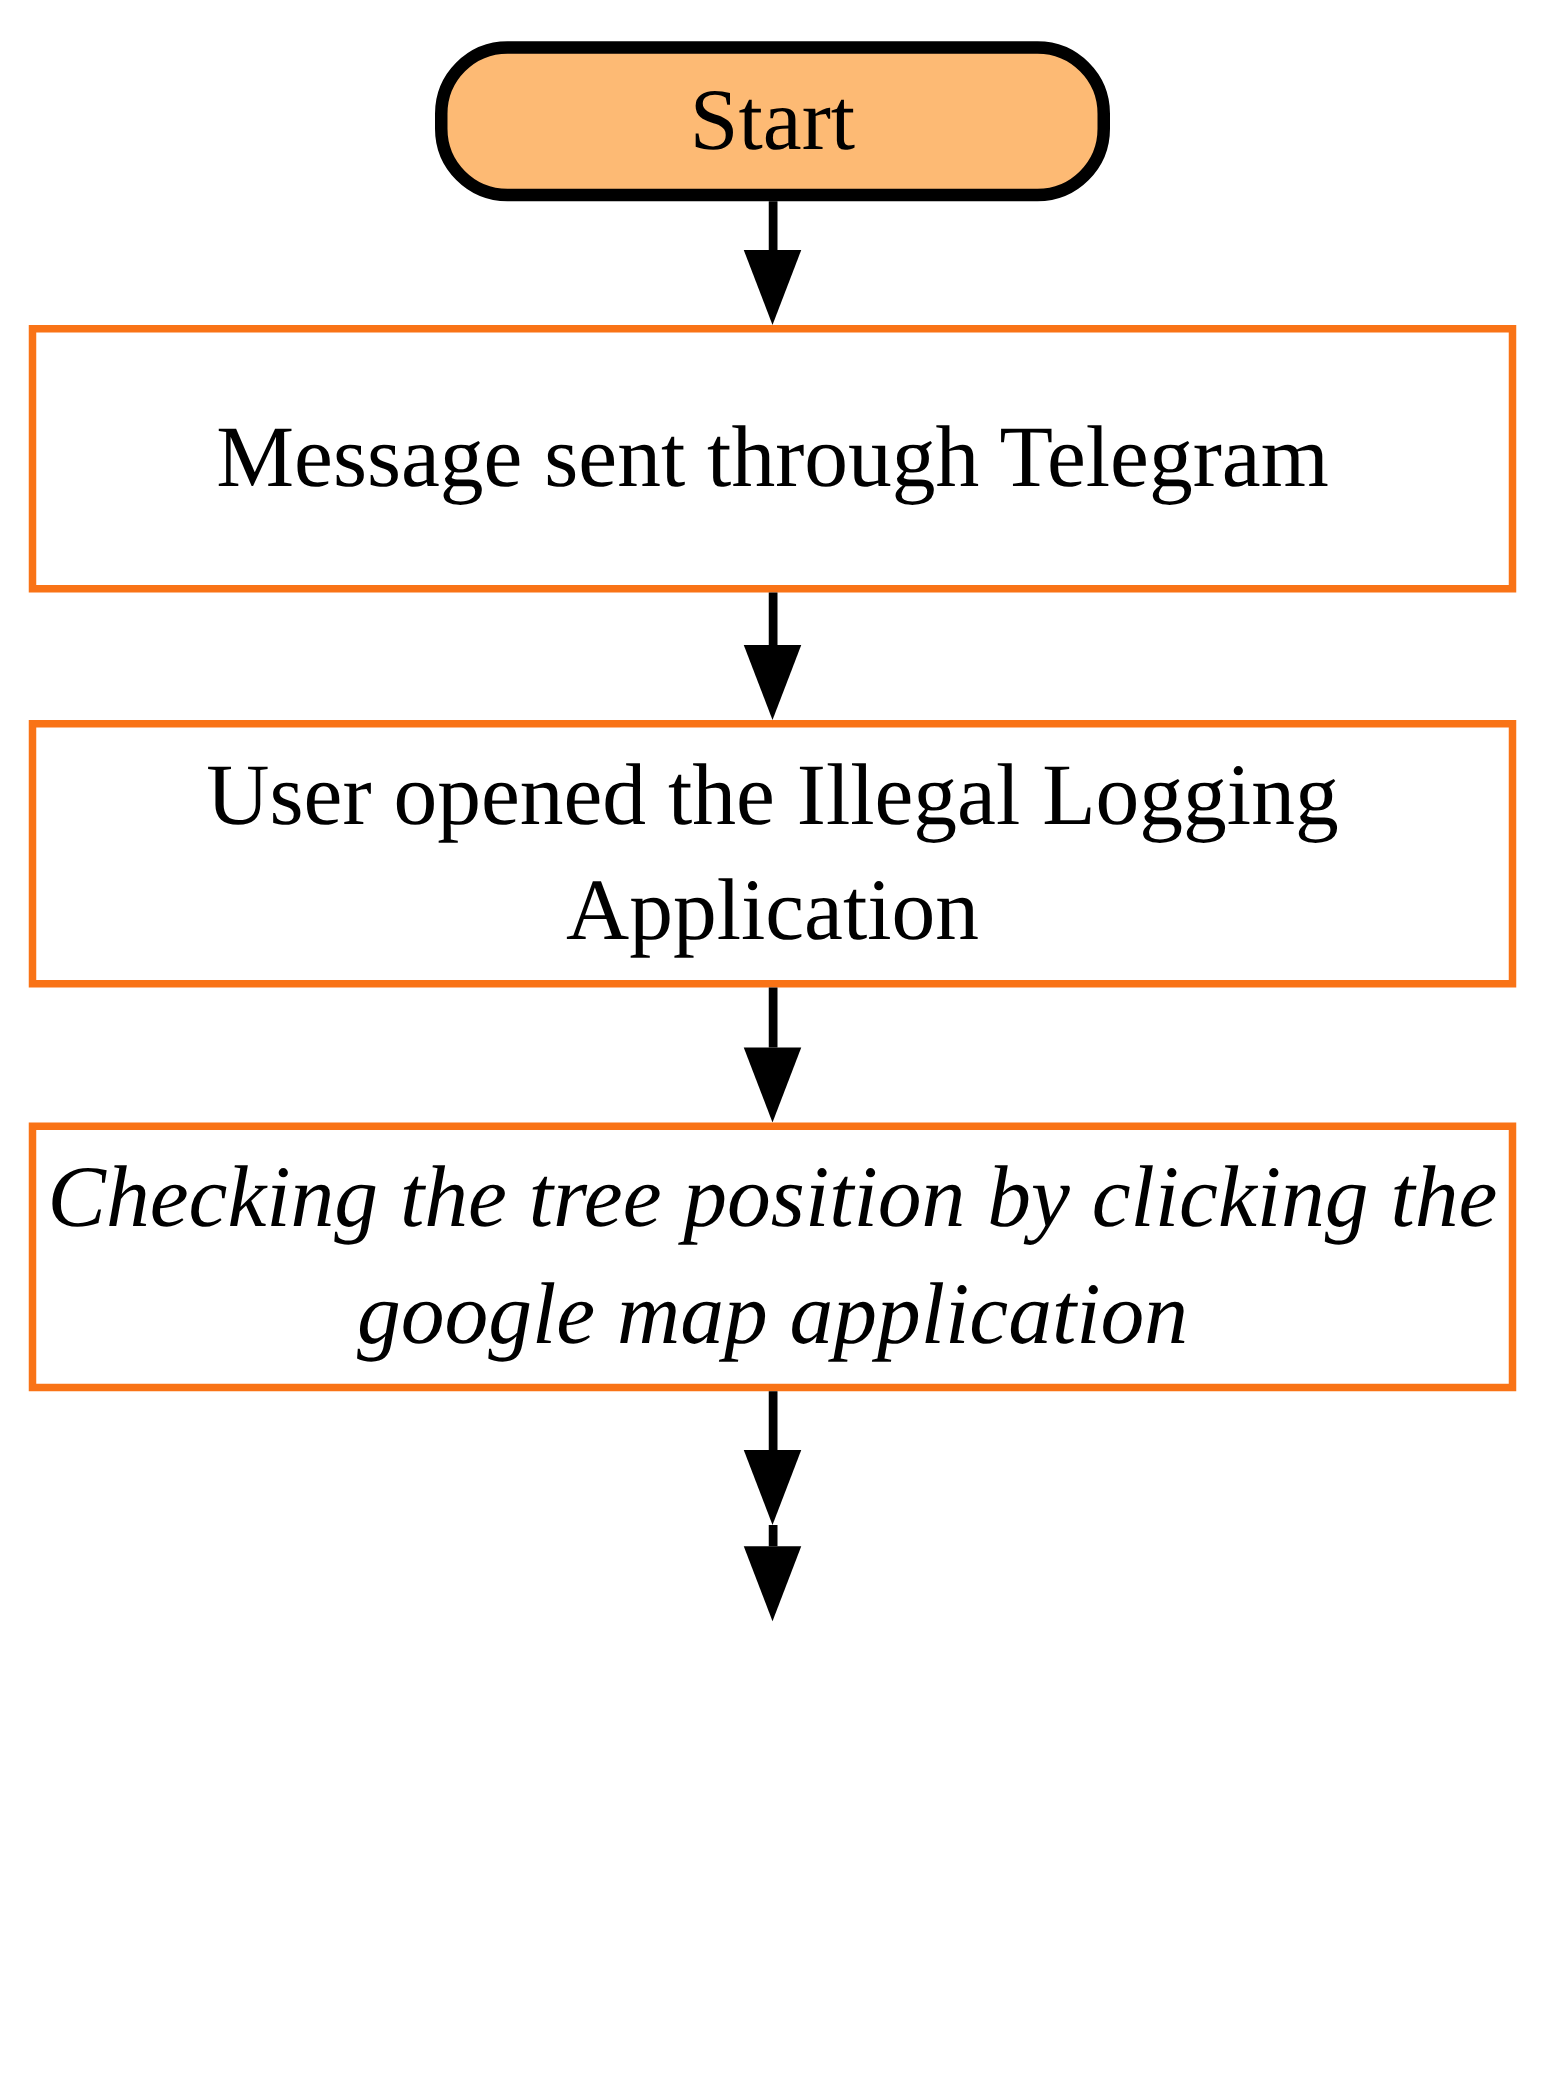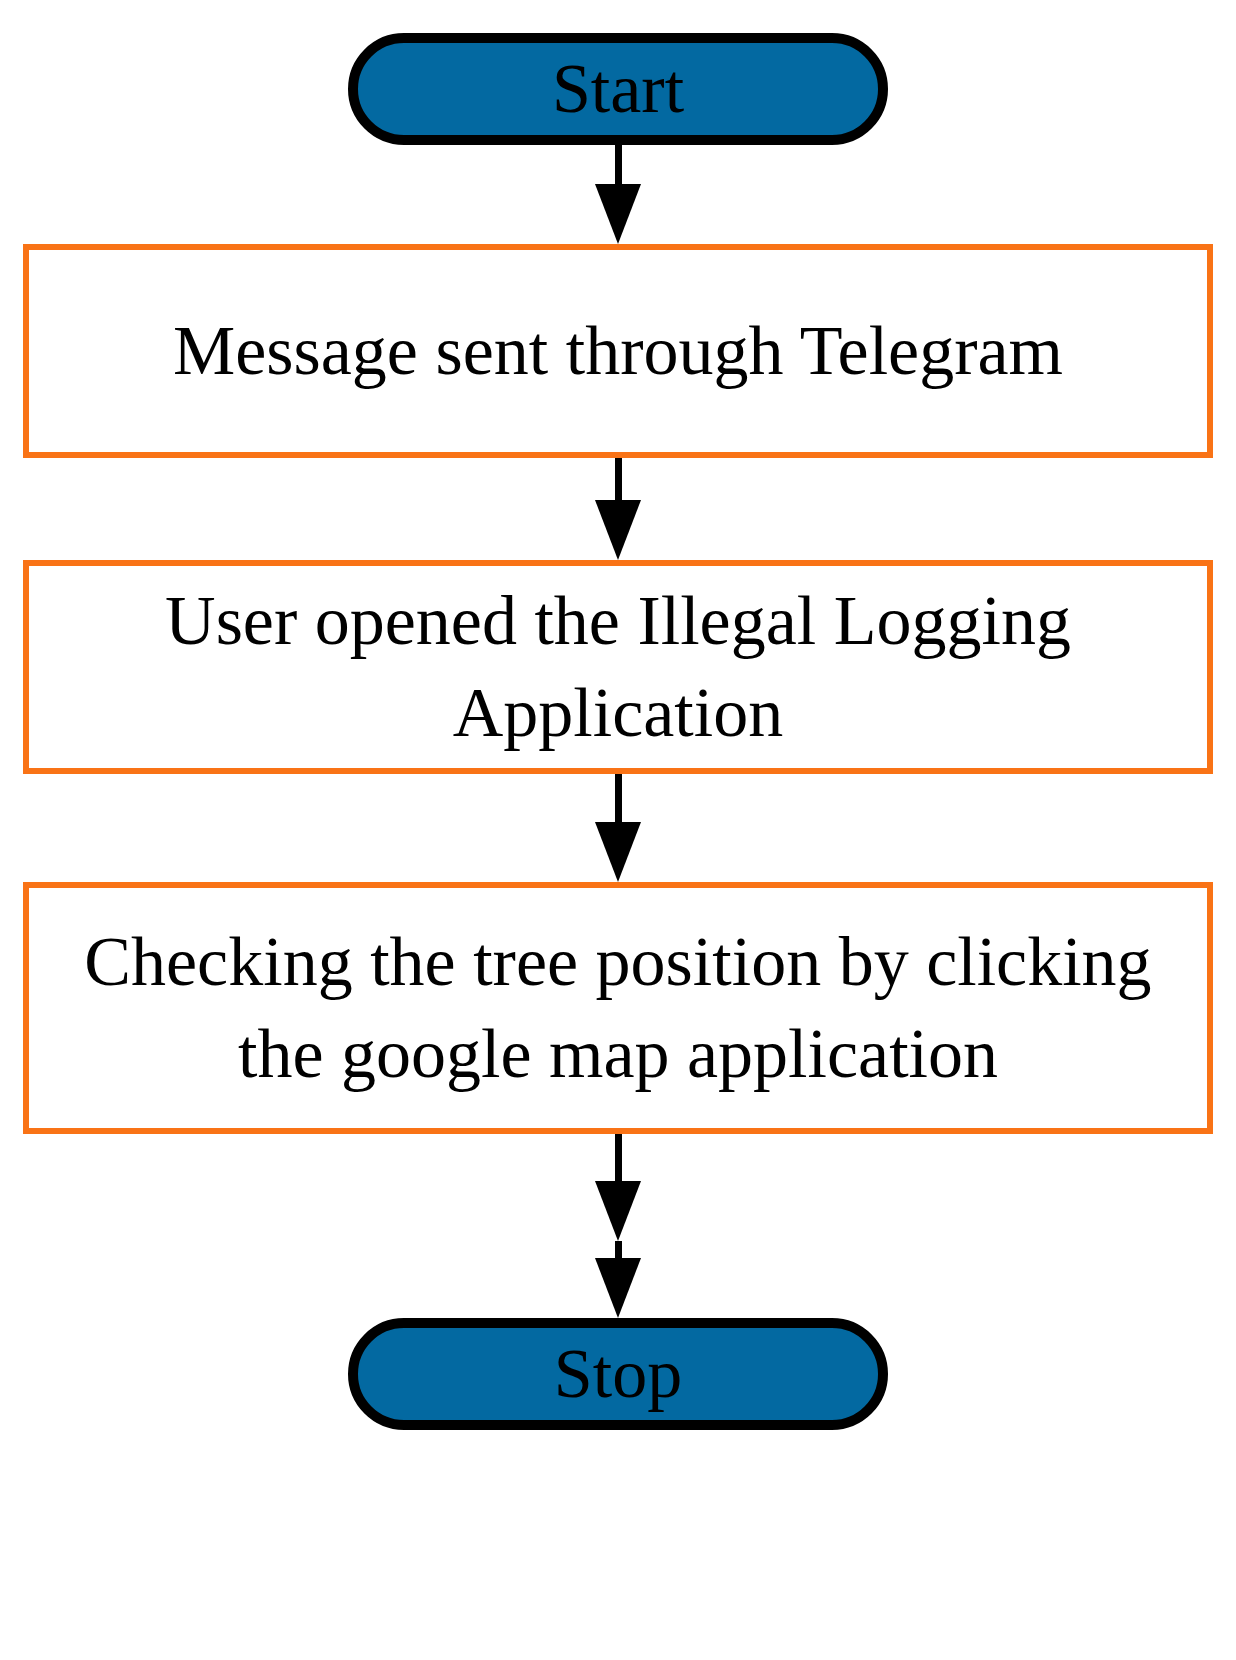--- a/index.html
+++ b/index.html
@@ -21,44 +21,44 @@
   }
   .node-label {
     font-size: 70px;
     line-height: 1.32;
     text-align: center;
     color: #000000;
   }
   .terminator {
     box-sizing: border-box;
     width: 540px;
-    height: 112px;
+    height: 128px;
     border: 10px solid #000000;
     border-radius: 58px;
-    background: #0369a1;
+    background: #fdba74;
     display: flex;
     align-items: center;
     justify-content: center;
     flex: 0 0 auto;
   }
   .terminator.start { margin-top: 33px; }
   .process {
     box-sizing: border-box;
     width: 1190px;
     border: 6px solid #f97316;
     background: #ffffff;
     display: flex;
     align-items: center;
     justify-content: center;
     padding: 0 8px;
     flex: 0 0 auto;
   }
   .process.p1 { height: 214px; }
   .process.p2 { height: 214px; align-items: center; }
-  .process.p3 { height: 252px; }
+  .process.p3 { height: 215px; font-style: italic; }
   .process.p4 { height: 240px; }
   .arrow {
     display: flex;
     flex-direction: column;
     align-items: center;
     flex: 0 0 auto;
   }
   .arrow .stem {
     width: 7px;
     background: #000000;
@@ -116,17 +116,14 @@
     <div class="stem"></div>
     <div class="head"></div>
   </div>
 
 
   <div class="arrow a5">
     <div class="stem"></div>
     <div class="head"></div>
   </div>
 
-  <div class="terminator stop">
-    <span class="node-label">Stop</span>
-  </div>
 
 </div>
 
 </body></html>

